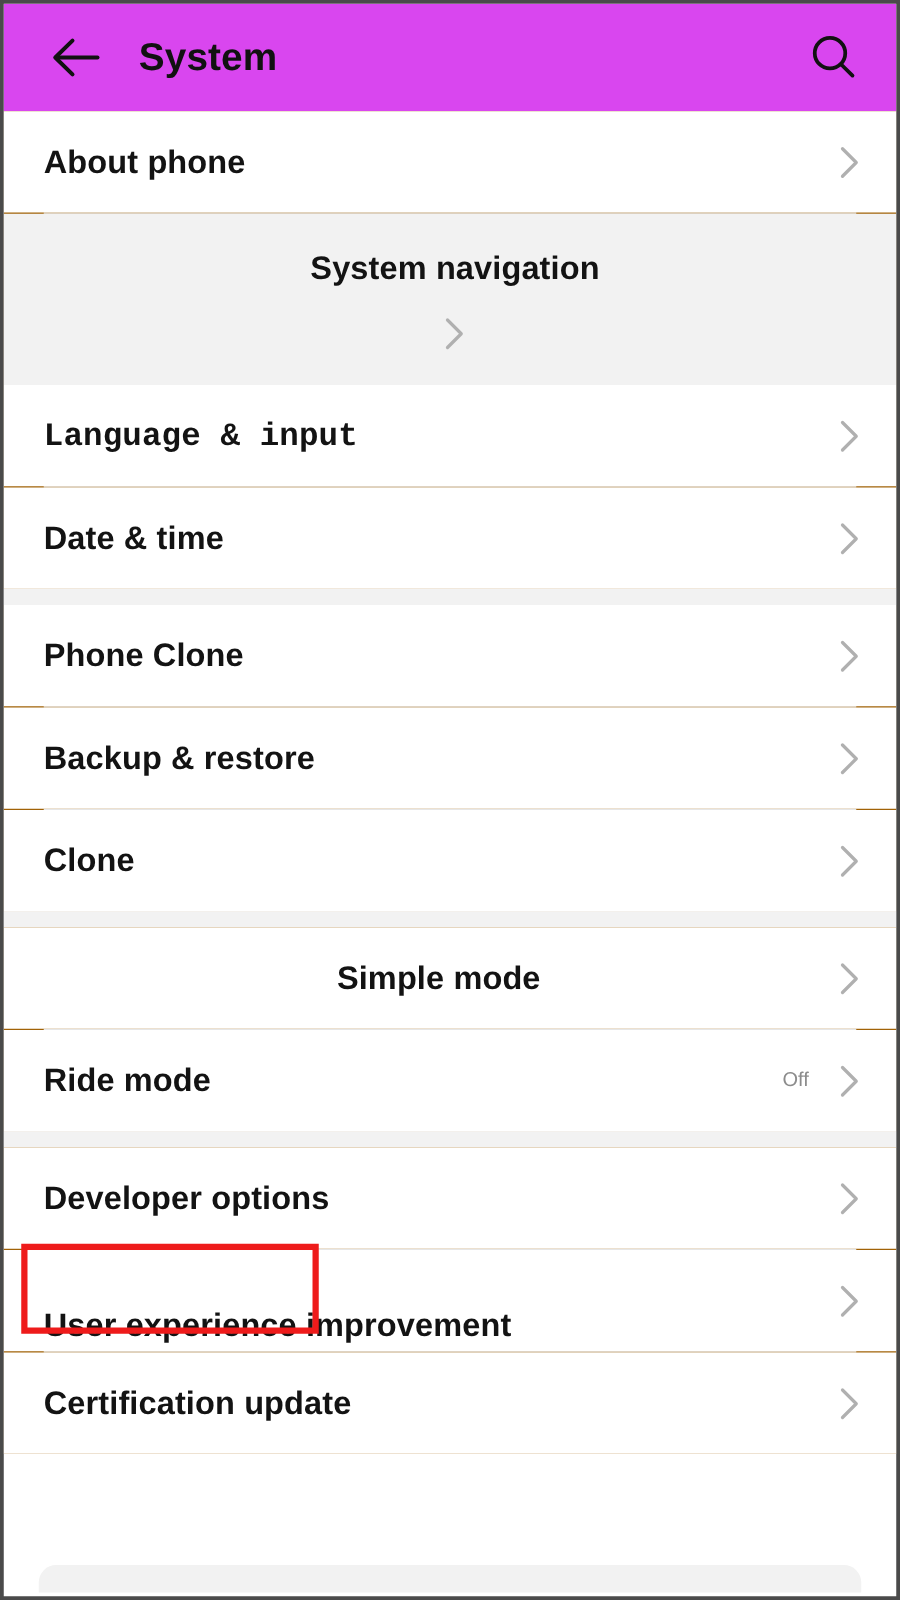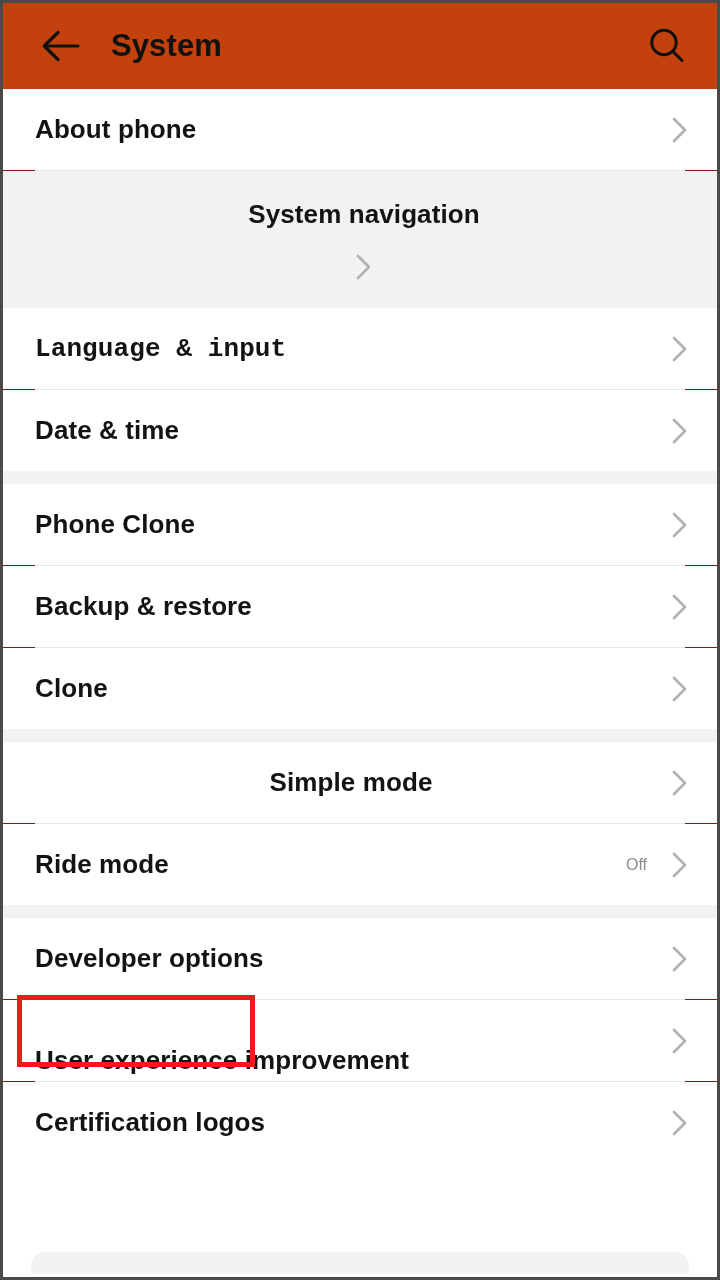--- a/index.html
+++ b/index.html
@@ -62,21 +62,21 @@
     flex: 0 0 auto;
     cursor: pointer;
   }
 
   
   .list {
     position: relative;
     background: #ffffff;
   }
   .group {
-    background: #7f1d1d;
+    background: #a16207;
   }
   .group-gap {
     height: 13px;
     background: #f2f2f2;
   }
   .row {
     position: relative;
     display: flex;
     align-items: center;
     height: 81px;
@@ -143,21 +143,21 @@
     background: #f2f2f2;
     border-top-left-radius: 14px;
     border-top-right-radius: 14px;
   }
 </style>
 </head>
 <body>
 
 <div id="screen">
 
-  <div class="appbar" style="background: #c2410c;">
+  <div class="appbar" style="background: #d946ef;">
 
     <div class="back-btn">
       <svg width="40" height="34" viewBox="0 0 40 34">
         <path d="M38 17 L5 17" stroke="#111" stroke-width="3.2" fill="none" stroke-linecap="round"></path>
         <path d="M18 3.5 L4.2 17 L18 30.5" stroke="#111" stroke-width="3.2" fill="none" stroke-linecap="round" stroke-linejoin="round"></path>
       </svg>
     </div>
 
     <div class="title">System</div>
 
@@ -296,21 +296,21 @@
         <span class="row-label" style="color: rgb(19, 19, 19); margin-top: 40px;">User experience improvement</span>
         <span class="chev">
           <svg width="22" height="30" viewBox="0 0 22 30">
             <path d="M5 4 L16 15 L5 26" stroke="#b0b0b0" stroke-width="2.6" fill="none" stroke-linecap="round" stroke-linejoin="round"></path>
           </svg>
         </span>
       </div>
       <div class="divider" style="background: rgb(230, 230, 230);"></div>
 
       <div class="row">
-        <span class="row-label" style="color: rgb(19, 19, 19);">Certification logos</span>
+        <span class="row-label" style="color: rgb(19, 19, 19);">Certification update</span>
         <span class="chev">
           <svg width="22" height="30" viewBox="0 0 22 30">
             <path d="M5 4 L16 15 L5 26" stroke="#b0b0b0" stroke-width="2.6" fill="none" stroke-linecap="round" stroke-linejoin="round"></path>
           </svg>
         </span>
       </div>
 
     </div>
 
   </div>

